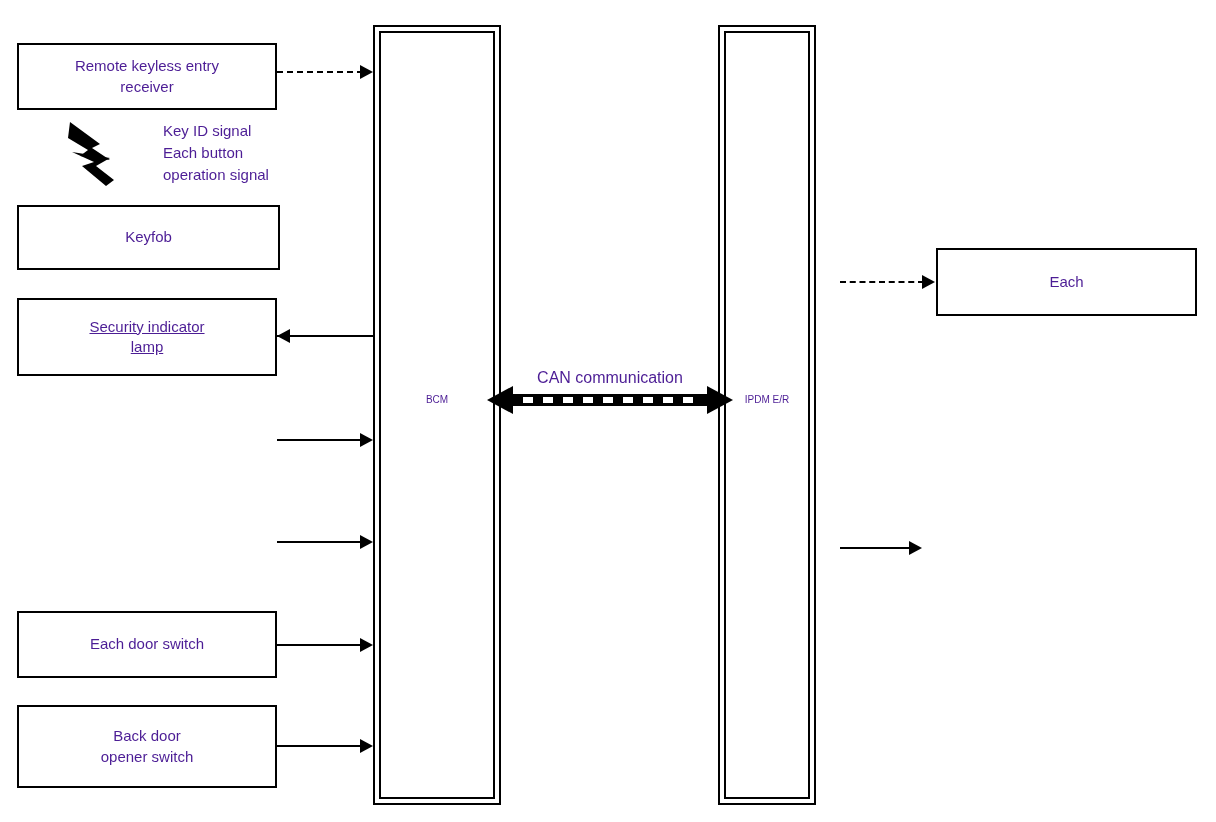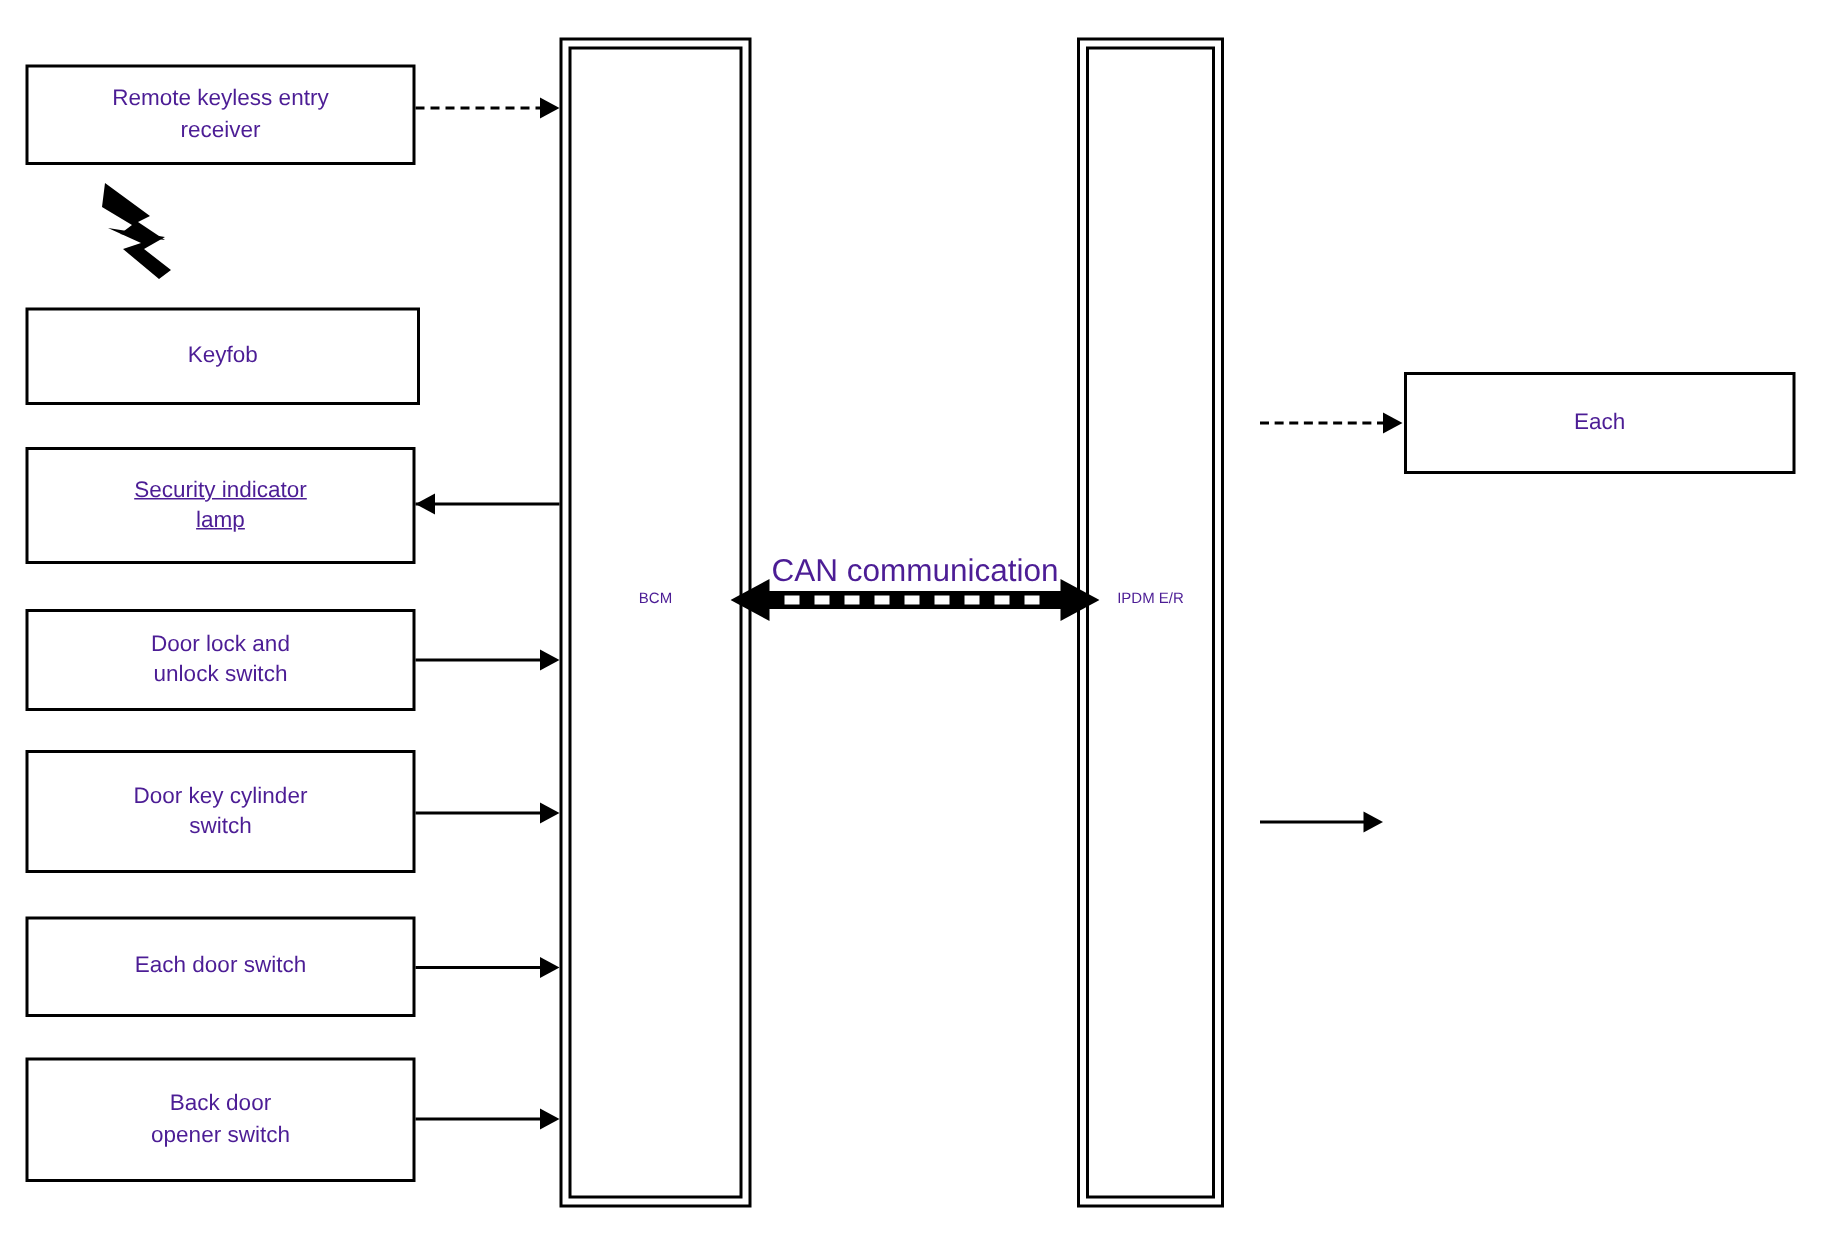--- a/index.html
+++ b/index.html
@@ -85,21 +85,21 @@
     border-right: 13px solid #000;
   }
 
   
   .canbus {
     position: absolute;
   }
   .canbus svg { display: block; }
   .can-label {
     position: absolute;
-    font-size: 21px;
+    font-size: 16px;
     white-space: nowrap;
     text-align: center;
   }
 
   
   .note {
     position: absolute;
     font-size: 15px;
     line-height: 1.45;
     white-space: pre-line;
@@ -118,38 +118,37 @@
 <div id="canvas">
 
   <div class="box" style="left:17px; top:43px; width:260px; height:67px;">Remote keyless entry
 receiver</div>
 
   <div class="box" style="left:17px; top:205px; width:263px; height:65px;">Keyfob</div>
 
   <div class="box" style="left:17px; top:298px; width:260px; height:78px;text-decoration:underline;">Security indicator
 lamp</div>
 
-  <div class="box" style="left:17px; top:406px; width:260px; height:68px;">Door lock and
-unlock switch</div>
-
-  <div class="box" style="left:17px; top:500px; width:260px; height:82px;">Door key cylinder
-switch</div>
+
 
   <div class="box" style="left:17px; top:611px; width:260px; height:67px;">Each door switch</div>
 
   <div class="box" style="left:17px; top:705px; width:260px; height:83px;">Back door
 opener switch</div>
 
   <div class="bolt" style="left:66px; top:118px; width:52px; height:72px;">
     <svg width="52" height="72" viewBox="0 0 52 72" xmlns="http://www.w3.org/2000/svg">
       <polygon fill="#000000" points="4,4 34,26 26,30 44,42 14,38 22,32 2,20"></polygon>
       <polygon fill="#000000" points="6,34 44,40 30,48 48,62 40,68 16,48 28,44"></polygon>
     </svg>
   </div>
 
+  <div class="note" style="left:163px; top:120px; width:220px;">Key ID signal
+Each button
+operation signal</div>
 
   <div class="module" style="left:373px; top:25px; width:128px; height:780px;">
     <div class="inner"></div>
     <div class="mlabel" style="top:367px;">BCM</div>
   </div>
 
   <div class="module" style="left:718px; top:25px; width:98px; height:780px;">
     <div class="inner"></div>
     <div class="mlabel" style="top:367px;">IPDM E/R</div>
   </div>

